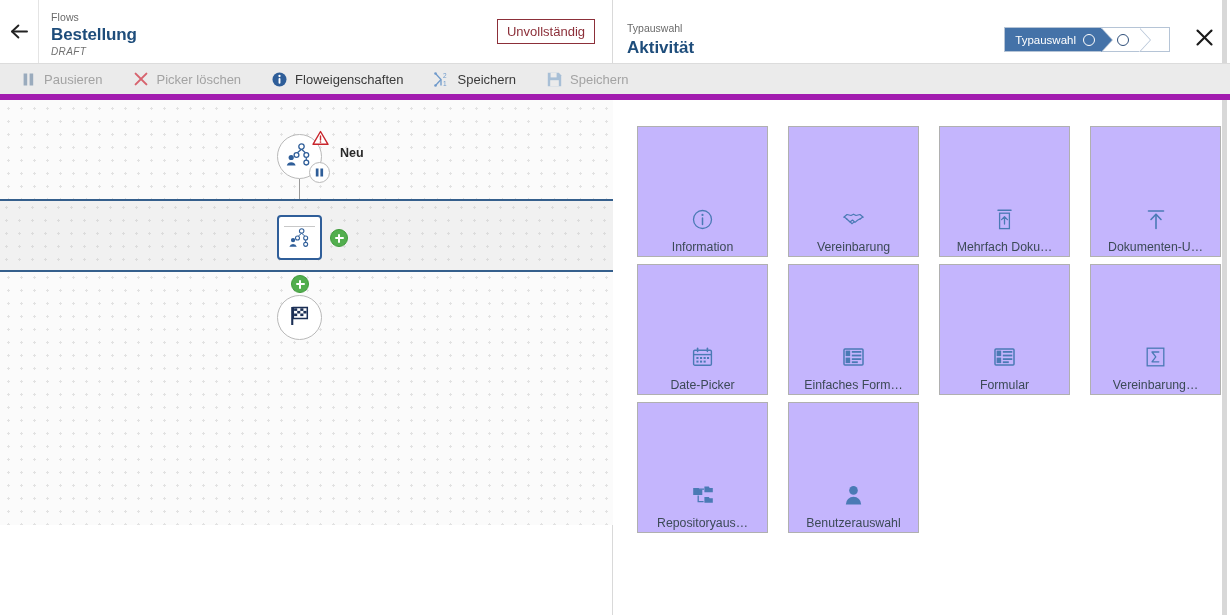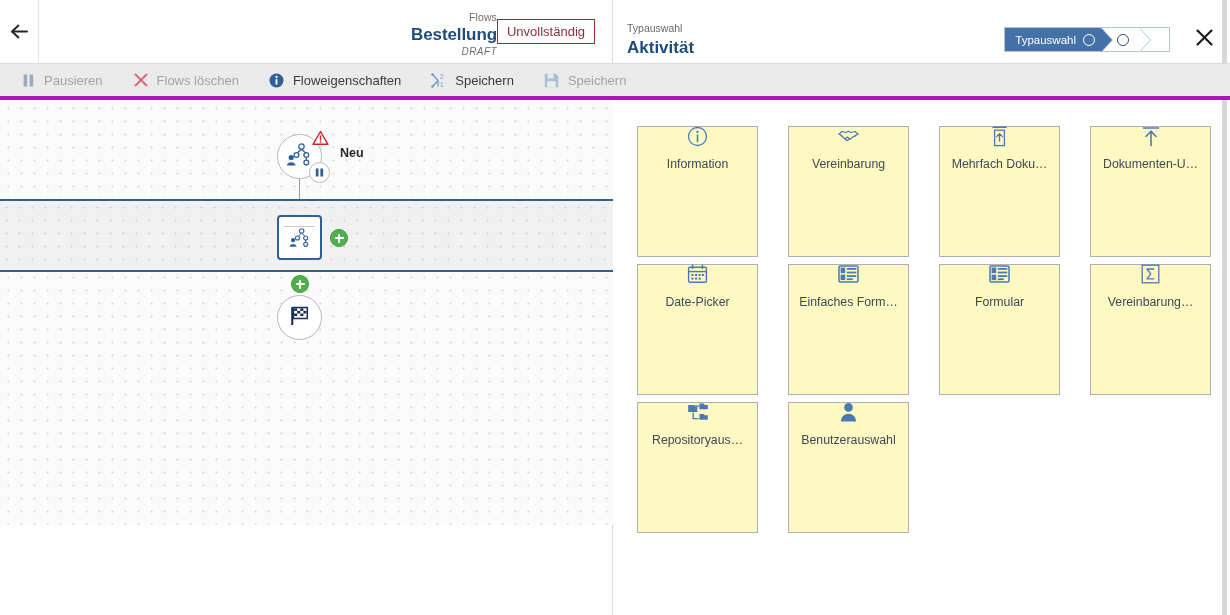--- a/index.html
+++ b/index.html
@@ -29,21 +29,21 @@
   .back-btn {
     width: 39px;
     display: flex; align-items: center; justify-content: center;
     cursor: pointer;
     border-right: 1px solid #e4e4e4;
   }
   .back-btn svg { display: block; }
   .title-block {
     flex: 1;
     padding: 5px 0 0 12px;
-    display: flex; flex-direction: column; justify-content: center; text-align: right;
+    display: flex; flex-direction: column; justify-content: center;
   }
   .crumb {
     font-size: 10.5px; color: #6a6a6a; line-height: 13px;
     letter-spacing: .1px;
   }
   .flow-title {
     font-size: 17px; font-weight: bold; color: #1e4d7b;
     line-height: 21px; letter-spacing: -.1px;
   }
   .flow-sub {
@@ -61,21 +61,21 @@
     white-space: nowrap;
   }
 
   
   .toolbar-strip {
     position: absolute;
     left: 0; top: 63px;
     width: 1230px; height: 37px;
     background: #ebebeb;
     border-top: 1px solid #dcdcdc;
-    border-bottom: 4px solid #a21caf;
+    border-bottom: 6px solid #a21caf;
     z-index: 5;
     display: flex;
     align-items: center;
     padding-left: 20px;
   }
   .tb-item {
     display: flex; align-items: center; gap: 8px;
     margin-right: 30px;
     font-size: 13px;
     cursor: pointer;
@@ -226,25 +226,25 @@
     grid-template-columns: repeat(4, 131px);
     gap: 7px 20px;
     padding-left: 12px;
     padding-top: 0;
   }
   .grid-wrap {
     position: absolute; top: 126px; left: 0; width: 617px;
     padding-left: 12px;
   }
   .card {
-    width: 121px; height: 131px;
+    width: 131px; height: 131px;
     border: 1px solid #b0b0b0;
-    background: #fef9c3;
+    background: #c4b5fd;
     display: flex; flex-direction: column;
-    align-items: center; justify-content: flex-start;
+    align-items: center; justify-content: flex-end;
     cursor: pointer;
     position: relative;
   }
   .card-inner {
     display: flex; flex-direction: column; align-items: center;
     transform: translateY(-2px);
   }
   .card-ico { height: 22px; display: flex; align-items: center; justify-content: center; margin-bottom: 10px; }
   .card-label {
     font-size: 12.3px; color: #3c4a57;
@@ -559,21 +559,21 @@
       <span>Pausieren</span>
     </div>
 
     <div class="tb-item disabled">
       <span class="tb-ico">
         <svg width="14" height="14" viewBox="0 0 14 14">
           <line x1="1.6" y1="1.6" x2="12.4" y2="12.4" stroke="#d7636e" stroke-width="2" stroke-linecap="round"></line>
           <line x1="12.4" y1="1.6" x2="1.6" y2="12.4" stroke="#d7636e" stroke-width="2" stroke-linecap="round"></line>
         </svg>
       </span>
-      <span>Flows löschen</span>
+      <span>Picker löschen</span>
     </div>
 
     <div class="tb-item enabled">
       <span class="tb-ico">
         <svg width="15" height="15" viewBox="0 0 15 15">
           <circle cx="7.5" cy="7.5" r="7" fill="#2f5e99"></circle>
           <circle cx="7.5" cy="4" r="1.15" fill="#fff"></circle>
           <rect x="6.55" y="6.1" width="1.9" height="5.6" rx="0.9" fill="#fff"></rect>
         </svg>
       </span>

